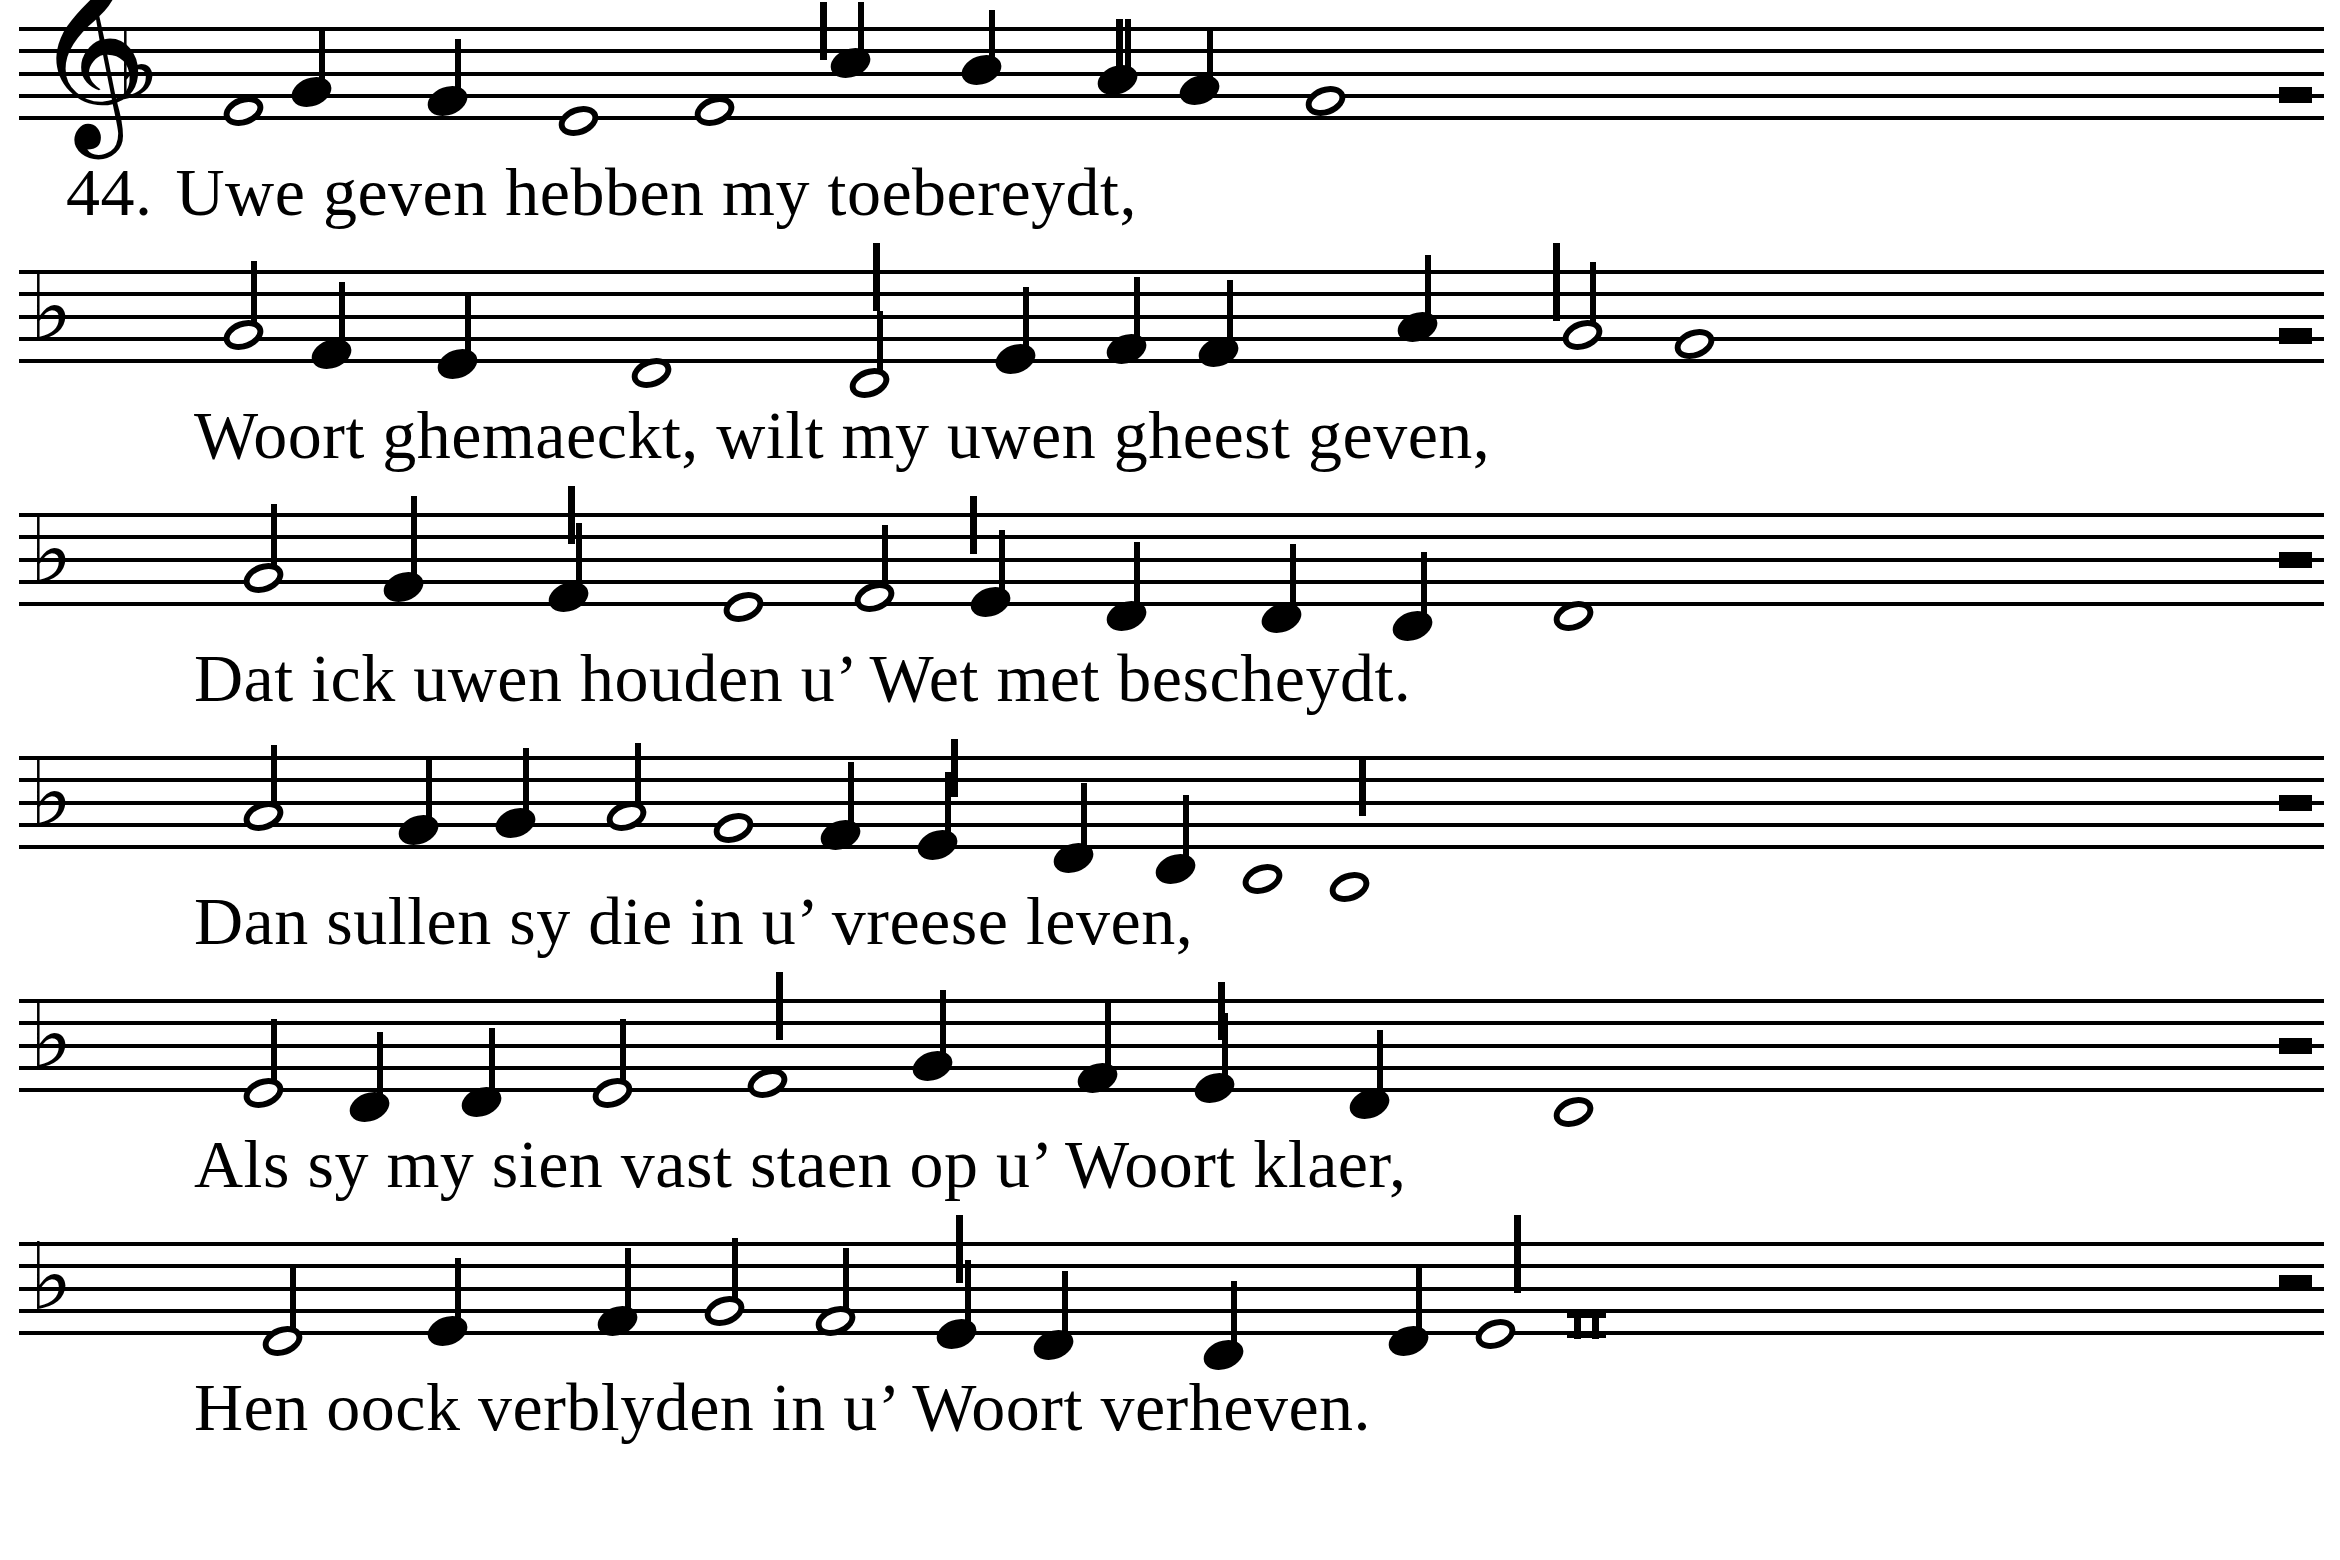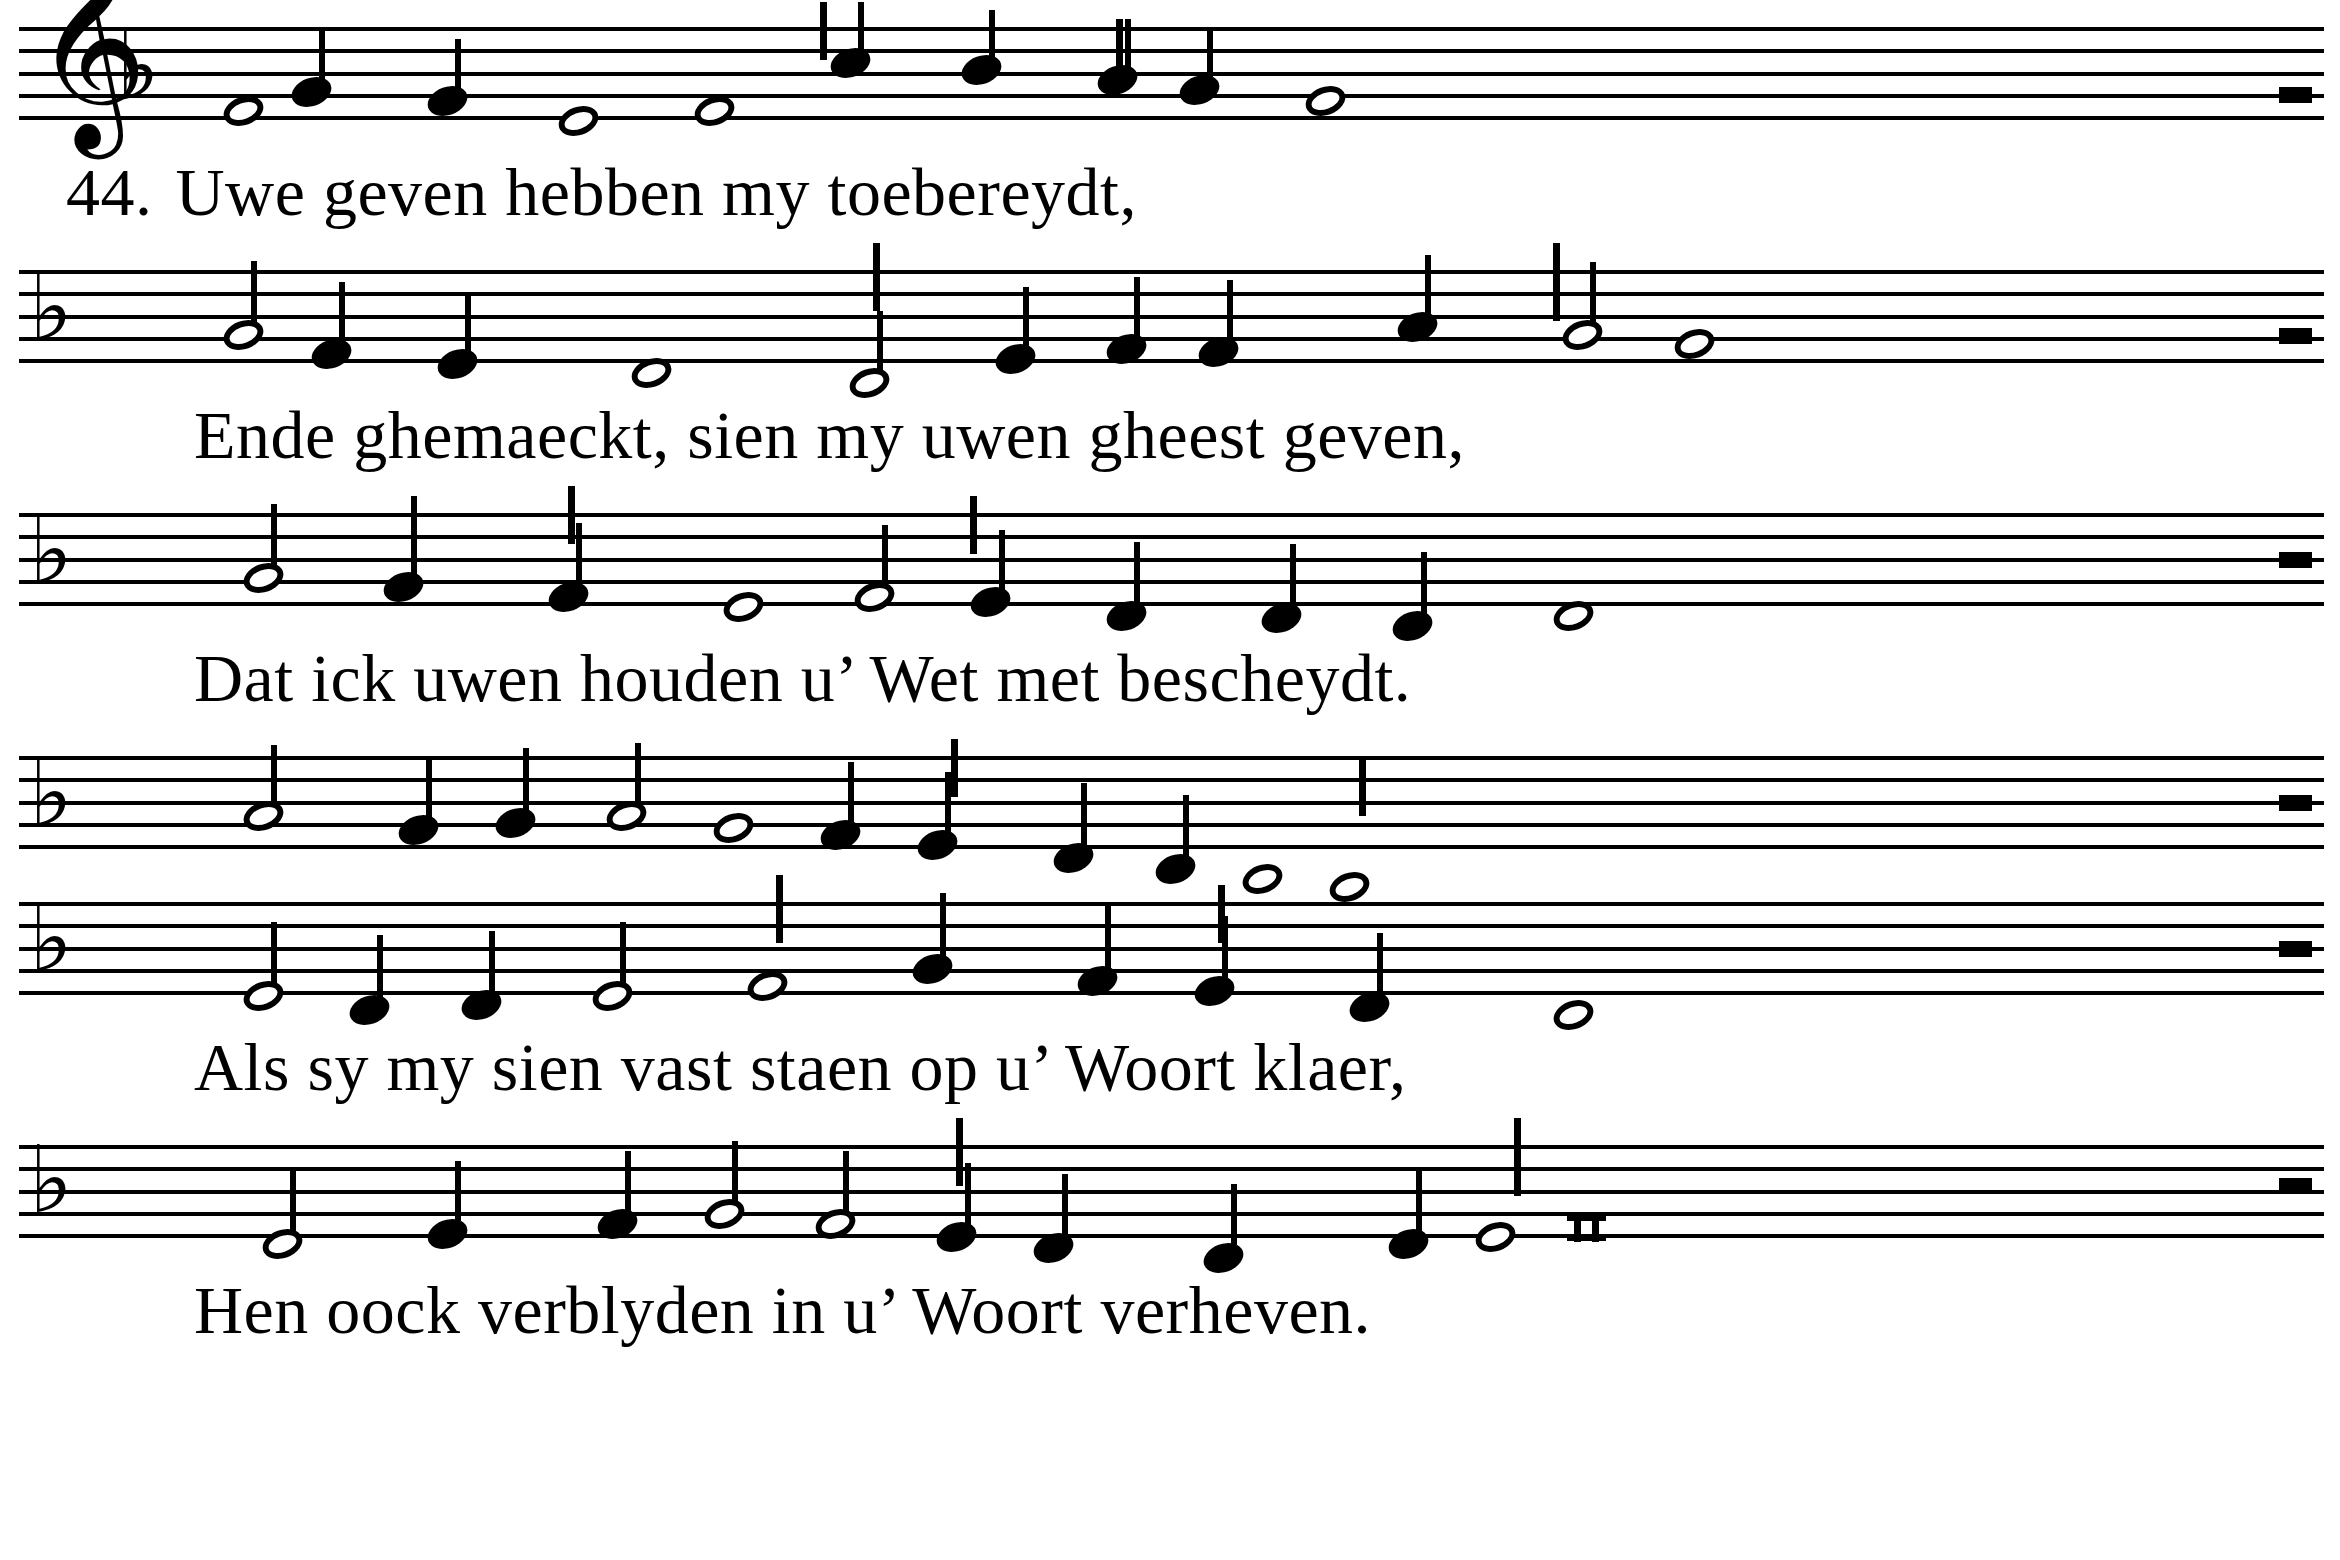--- a/index.html
+++ b/index.html
@@ -204,21 +204,21 @@
       <div class="note filled" style="left:1106px; top:92px;"></div>
       <div class="note filled" style="left:1198px; top:95px;"></div>
       <div class="note filled" style="left:1397px; top:70px;"></div>
       <div class="note open" style="left:1562px; top:78px;"></div>
       <div class="note open" style="left:1674px; top:87px;"></div>
 
       <div class="barline" style="left:873px; top:0px; height:68px;"></div>
       <div class="barline" style="left:1553px; top:0px; height:78px;"></div>
       <div class="final-rest" style="right:29px; top:85px;"></div>
     </div>
-    <div class="lyric">Ende ghemaeckt, sien my uwen gheest geven,</div>
+    <div class="lyric">Woort ghemaeckt, wilt my uwen gheest geven,</div>
   </div>
 
   <div class="system">
     <div class="staff">
       <div class="lines">
           <i></i>
           <i></i>
           <i></i>
           <i></i>
           <i></i>
@@ -281,20 +281,21 @@
       <div class="note filled" style="left:917px; top:102px;"></div>
       <div class="note filled" style="left:1053px; top:115px;"></div>
       <div class="note filled" style="left:1155px; top:126px;"></div>
       <div class="note open" style="left:1242px; top:136px;"></div>
       <div class="note open" style="left:1329px; top:144px;"></div>
 
       <div class="barline" style="left:951px; top:9.7px; height:58px;"></div>
       <div class="barline" style="left:1359px; top:29px; height:58px;"></div>
       <div class="final-rest" style="right:29px; top:66px;"></div>
     </div>
+    <div class="lyric">Dan sullen sy die in u’ vreese leven,</div>
   </div>
 
   <div class="system">
     <div class="staff">
       <div class="lines">
           <i></i>
           <i></i>
           <i></i>
           <i></i>
           <i></i>

